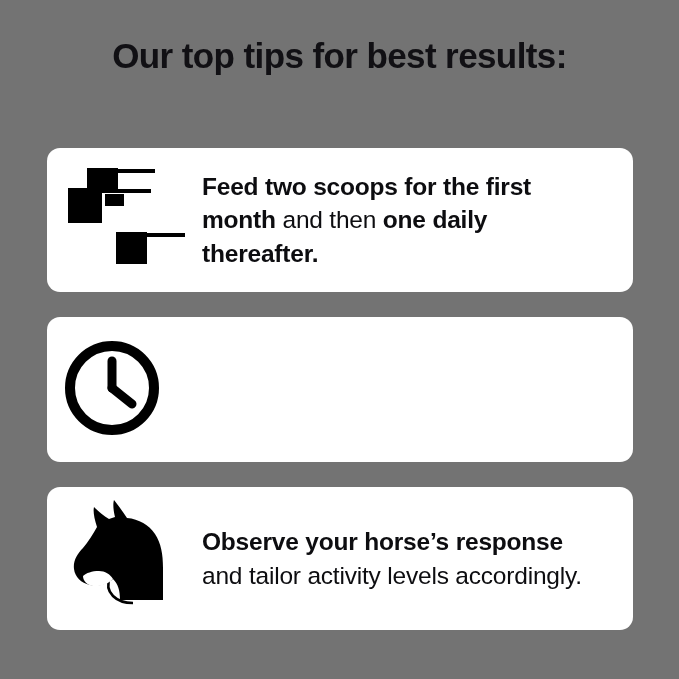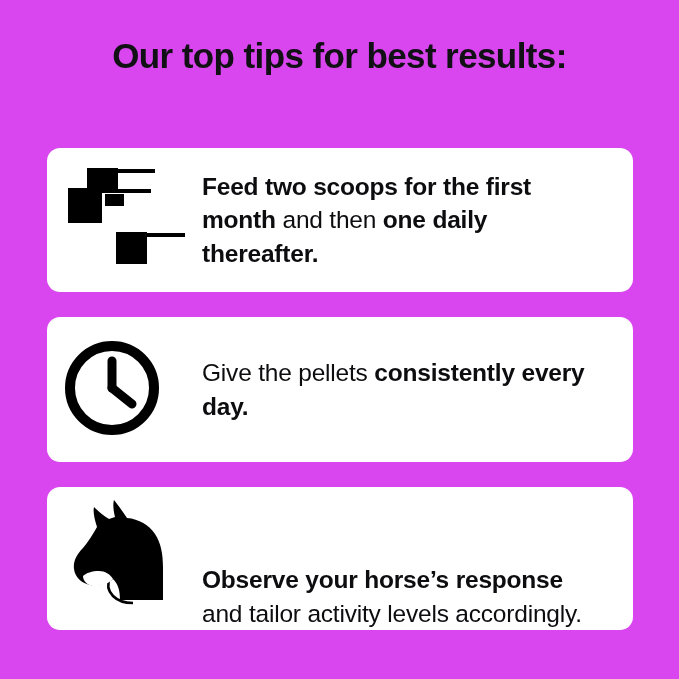--- a/index.html
+++ b/index.html
@@ -10,21 +10,21 @@
     width: 679px;
     height: 679px;
     background: #dcc4f0;
     font-family: "Liberation Sans", sans-serif;
     overflow: hidden;
   }
   .page {
     position: relative;
     width: 679px;
     height: 679px;
-    background: #d946ef;
+    background: #737373;
     box-sizing: border-box;
   }
   .page-title {
     position: absolute;
     left: 0;
     top: 34px;
     width: 679px;
     text-align: center;
     font-size: 35px;
     font-weight: 700;
@@ -43,21 +43,21 @@
     position: relative;
     background: #ffffff;
     border-radius: 13px;
     box-sizing: border-box;
     display: flex;
     align-items: center;
     margin-bottom: 25px;
   }
   .card-1 { height: 144px; }
   .card-2 { height: 145px; }
-  .card-3 { height: 143px; margin-bottom: 0; align-items: flex-end; }
+  .card-3 { height: 143px; margin-bottom: 0; }
 
   .icon-cell {
     flex: 0 0 155px;
     height: 100%;
     position: relative;
   }
   .text-cell {
     flex: 1 1 auto;
     padding-right: 26px;
     font-size: 24.5px;
@@ -161,21 +161,20 @@
     <div class="card card-2">
       <div class="icon-cell">
         <div class="clock-wrap">
           <svg width="105" height="100" viewBox="0 0 105 100" aria-hidden="true">
             <circle cx="50" cy="50" r="42" fill="none" stroke="#000000" stroke-width="10"></circle>
             <path d="M50 50 L50 23" fill="none" stroke="#000000" stroke-width="9" stroke-linecap="round"></path>
             <path d="M50 50 L70 66" fill="none" stroke="#000000" stroke-width="9" stroke-linecap="round"></path>
           </svg>
         </div>
       </div>
-      <div class="text-cell"><span>Give the pellets </span><b>consistently</b> <b>every day.</b></div>
     </div>
 
     <div class="card card-3">
       <div class="icon-cell">
         <div class="horse-wrap">
           <svg width="115" height="112" viewBox="0 0 115 112" aria-hidden="true">
             <path d="M34 29 C31 20 30 13 31 9 C35 13 41 18 46 21 L52 19
                      C50 11 50 5 51 2 C55 7 60 14 64 20
                      C76 21 86 27 92 36 C98 45 100 56 100 70
                      L100 102 L57 102

